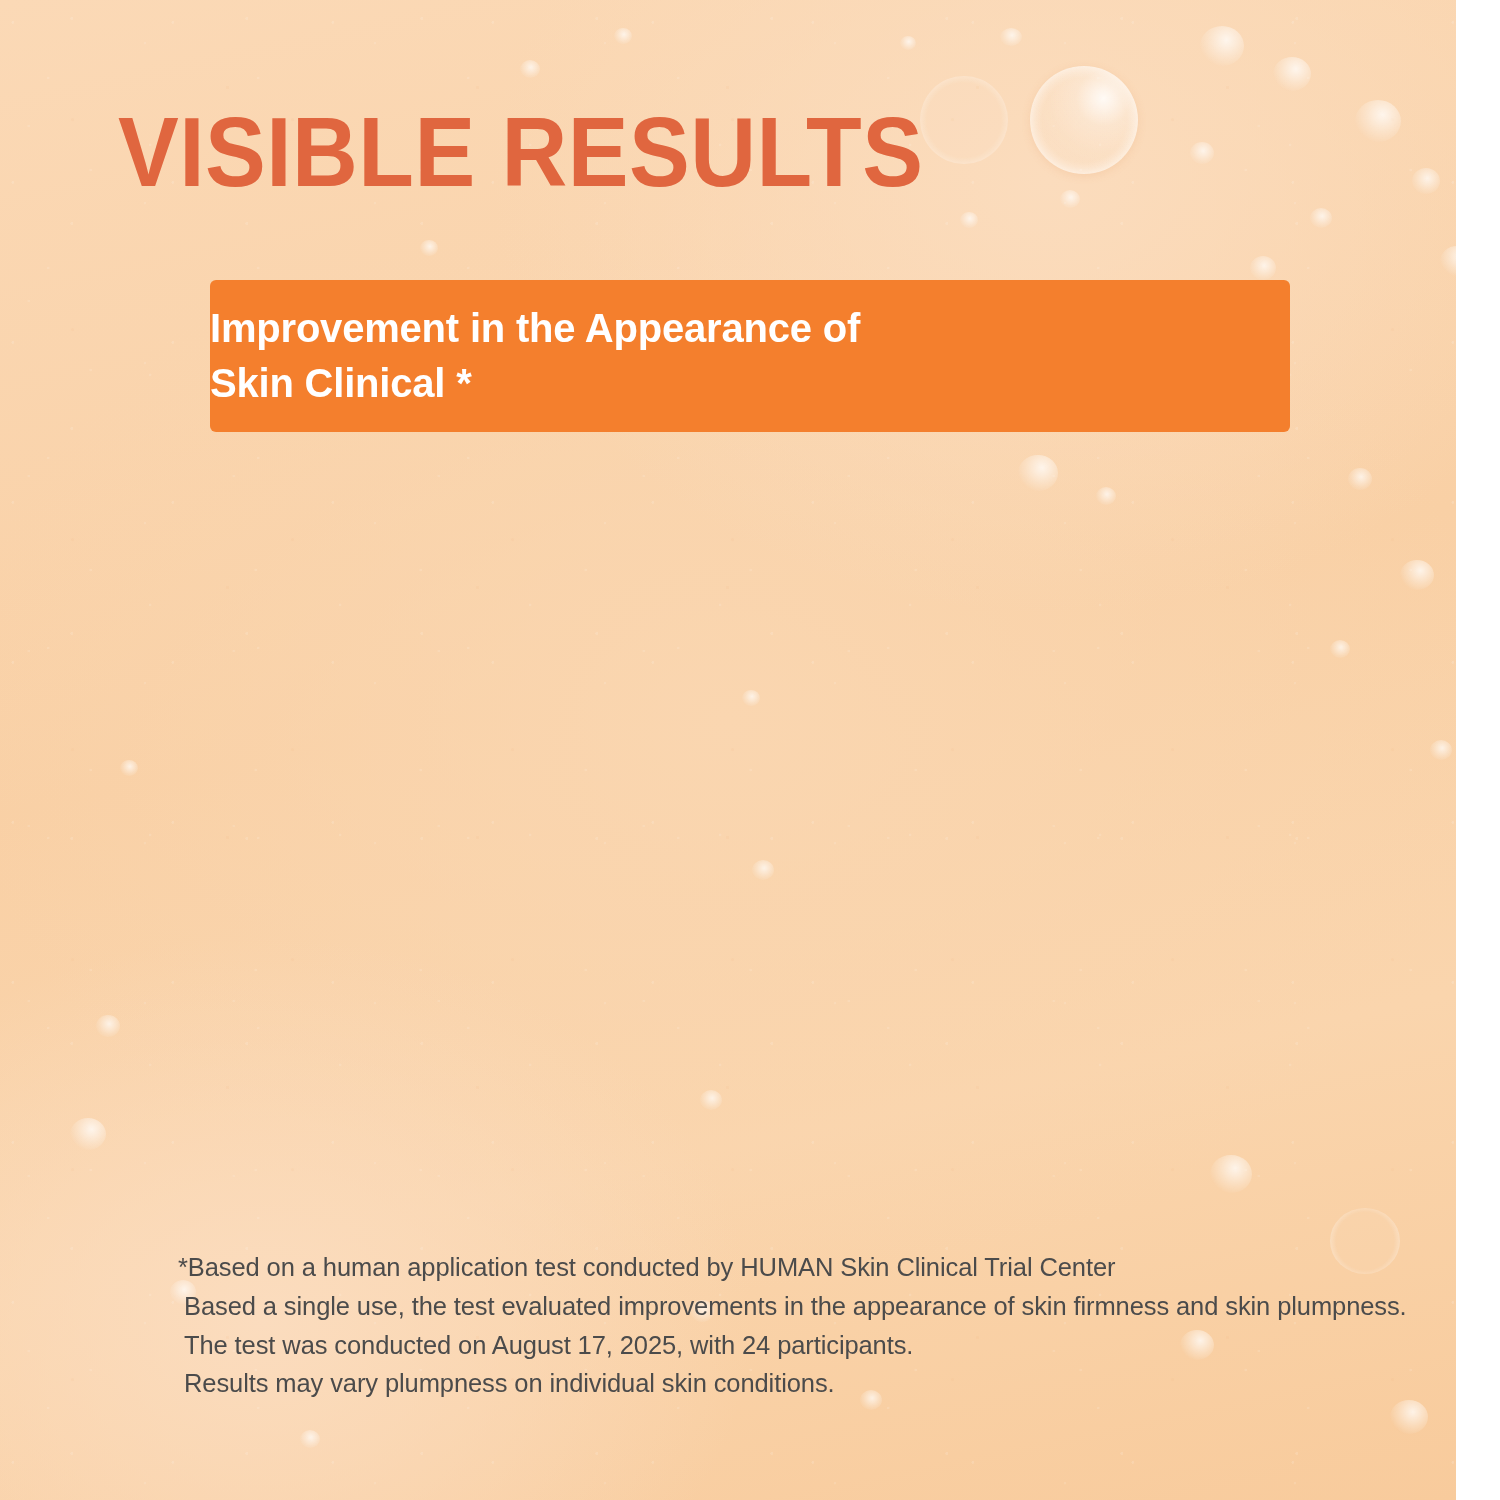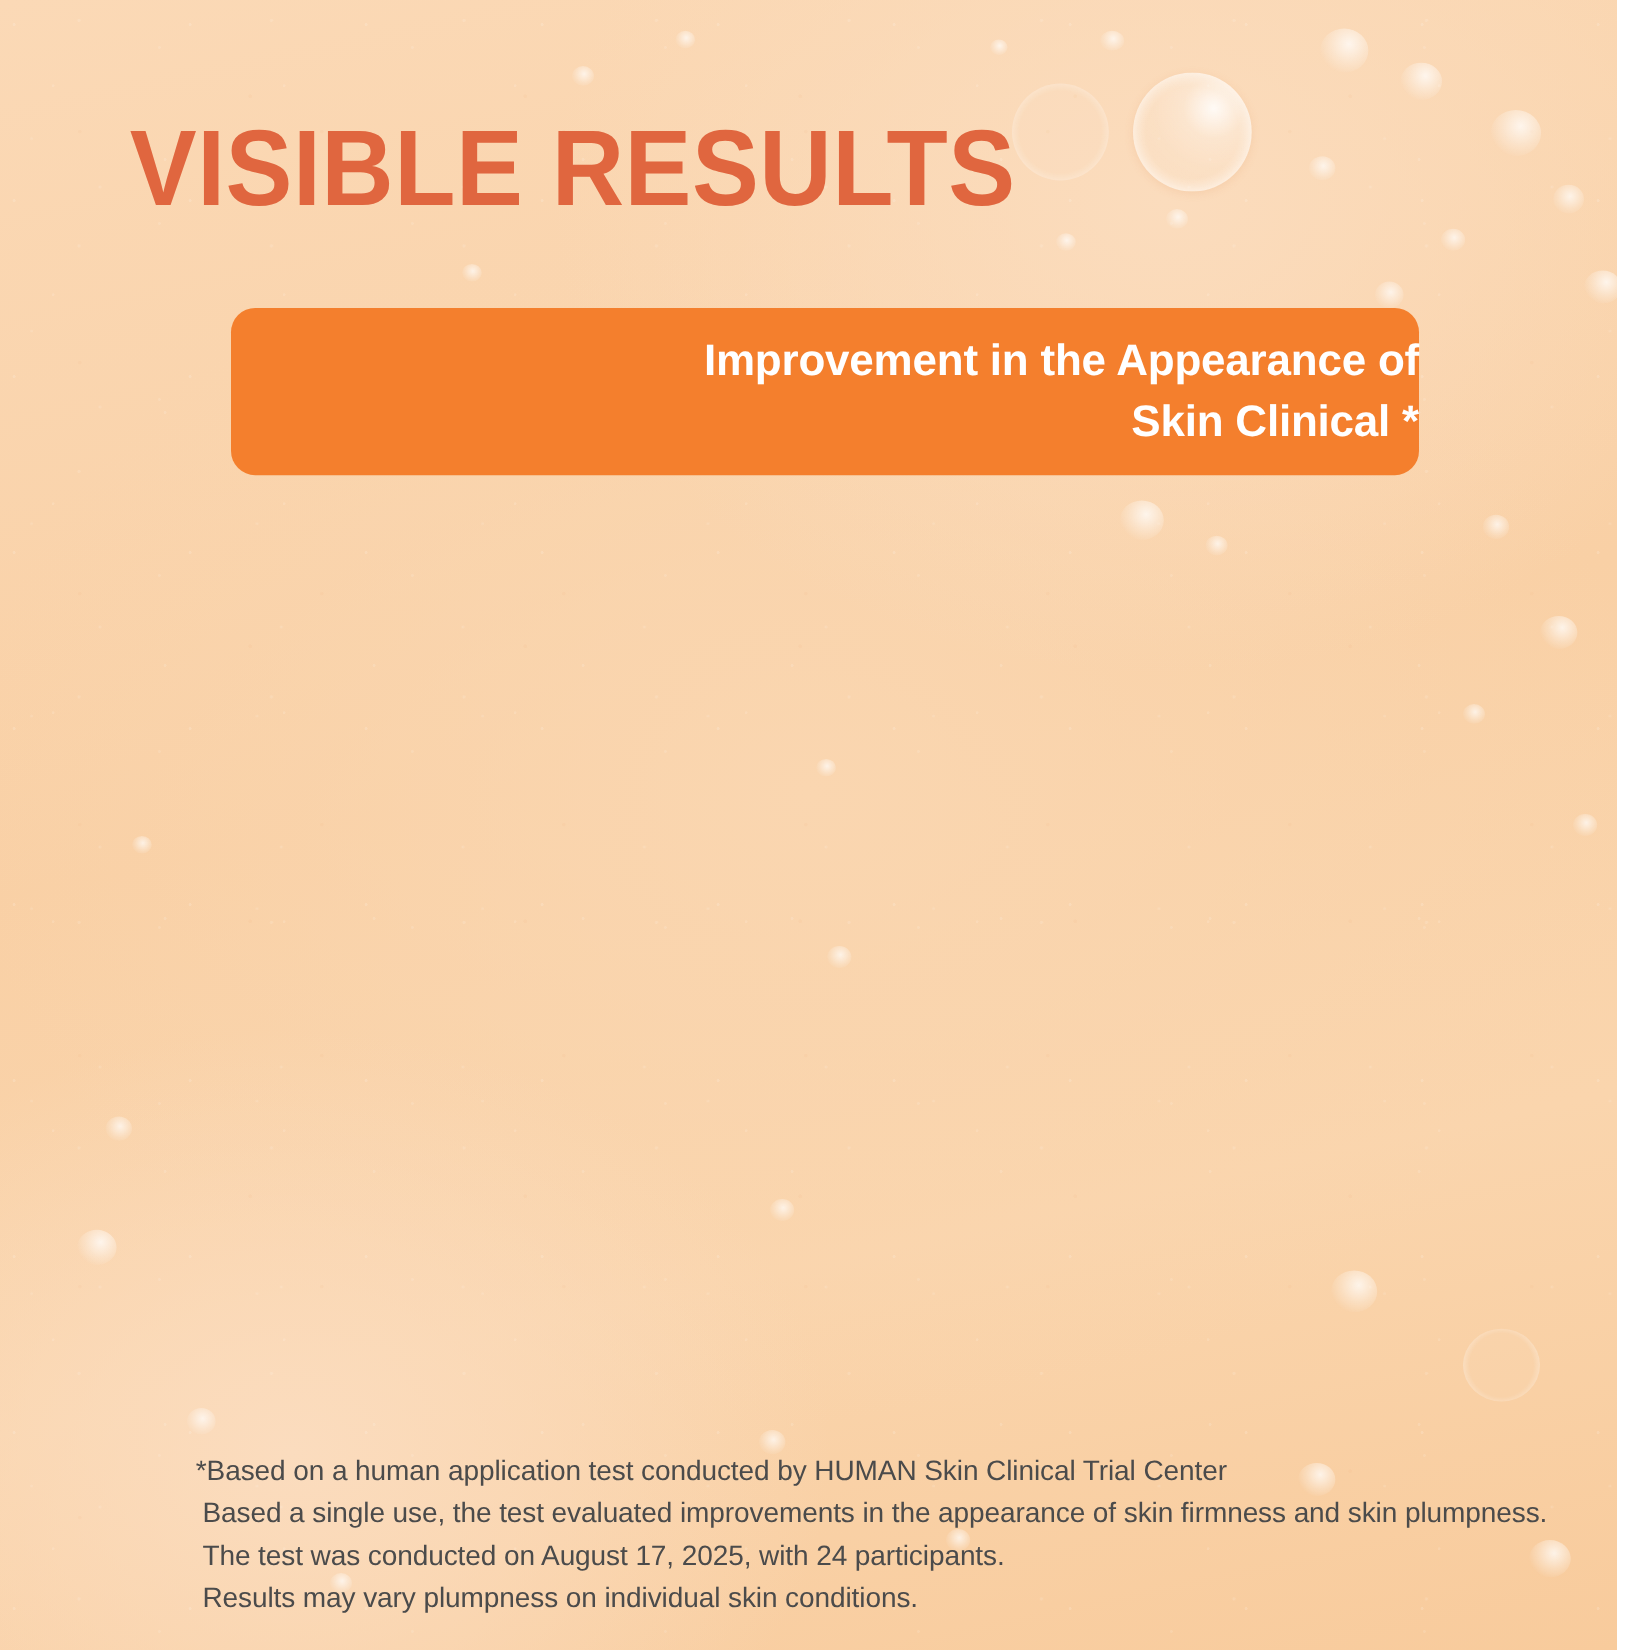--- a/index.html
+++ b/index.html
@@ -12,21 +12,20 @@
     font-family: "Liberation Sans", sans-serif;
     overflow: hidden;
   }
 
   #poster {
     position: relative;
     width: 1456px;
     height: 1500px;
     background: #fad6b2;
     overflow: hidden;
-    padding-left: 14px;
   }
 
   
   .bg-base {
     position: absolute;
     inset: 0;
     background:
       radial-gradient(ellipse 900px 700px at 72% 12%, #fbdcbd 0%, rgba(251,220,189,0) 62%),
       radial-gradient(ellipse 820px 640px at 18% 88%, #fbdcbe 0%, rgba(251,220,190,0) 60%),
       radial-gradient(ellipse 1100px 820px at 50% 48%, #fad6b0 0%, rgba(250,214,176,0) 70%),
@@ -92,24 +91,24 @@
   }
 
   
   .banner {
     position: absolute;
     left: 210px;
     top: 280px;
     width: 1080px;
     height: 152px;
     background: #f47f2d;
-    border-radius: 22px;
+    border-radius: 6px;
     display: flex;
     flex-direction: column;
-    align-items: flex-end;
+    align-items: flex-start;
     justify-content: center;
     gap: 6px;
   }
   .banner-line {
     color: #ffffff;
     font-size: 40px;
     font-weight: 700;
     line-height: 1.22;
     letter-spacing: -.2px;
     text-align: center;
@@ -225,21 +224,21 @@
     text-align: center;
     letter-spacing: -.5px;
     white-space: nowrap;
   }
   .panel-right .caption { transform: scaleX(.98); }
 
   
   .footnote {
     position: absolute;
     left: 178px;
-    top: 1318px;
+    top: 1248px;
     width: 1200px;
     color: #4b4b4b;
     font-size: 25.5px;
     line-height: 1.52;
     letter-spacing: -.1px;
   }
   .footnote div { white-space: nowrap; }
   .footnote div + div { padding-left: 6px; }
 </style>
 </head>

